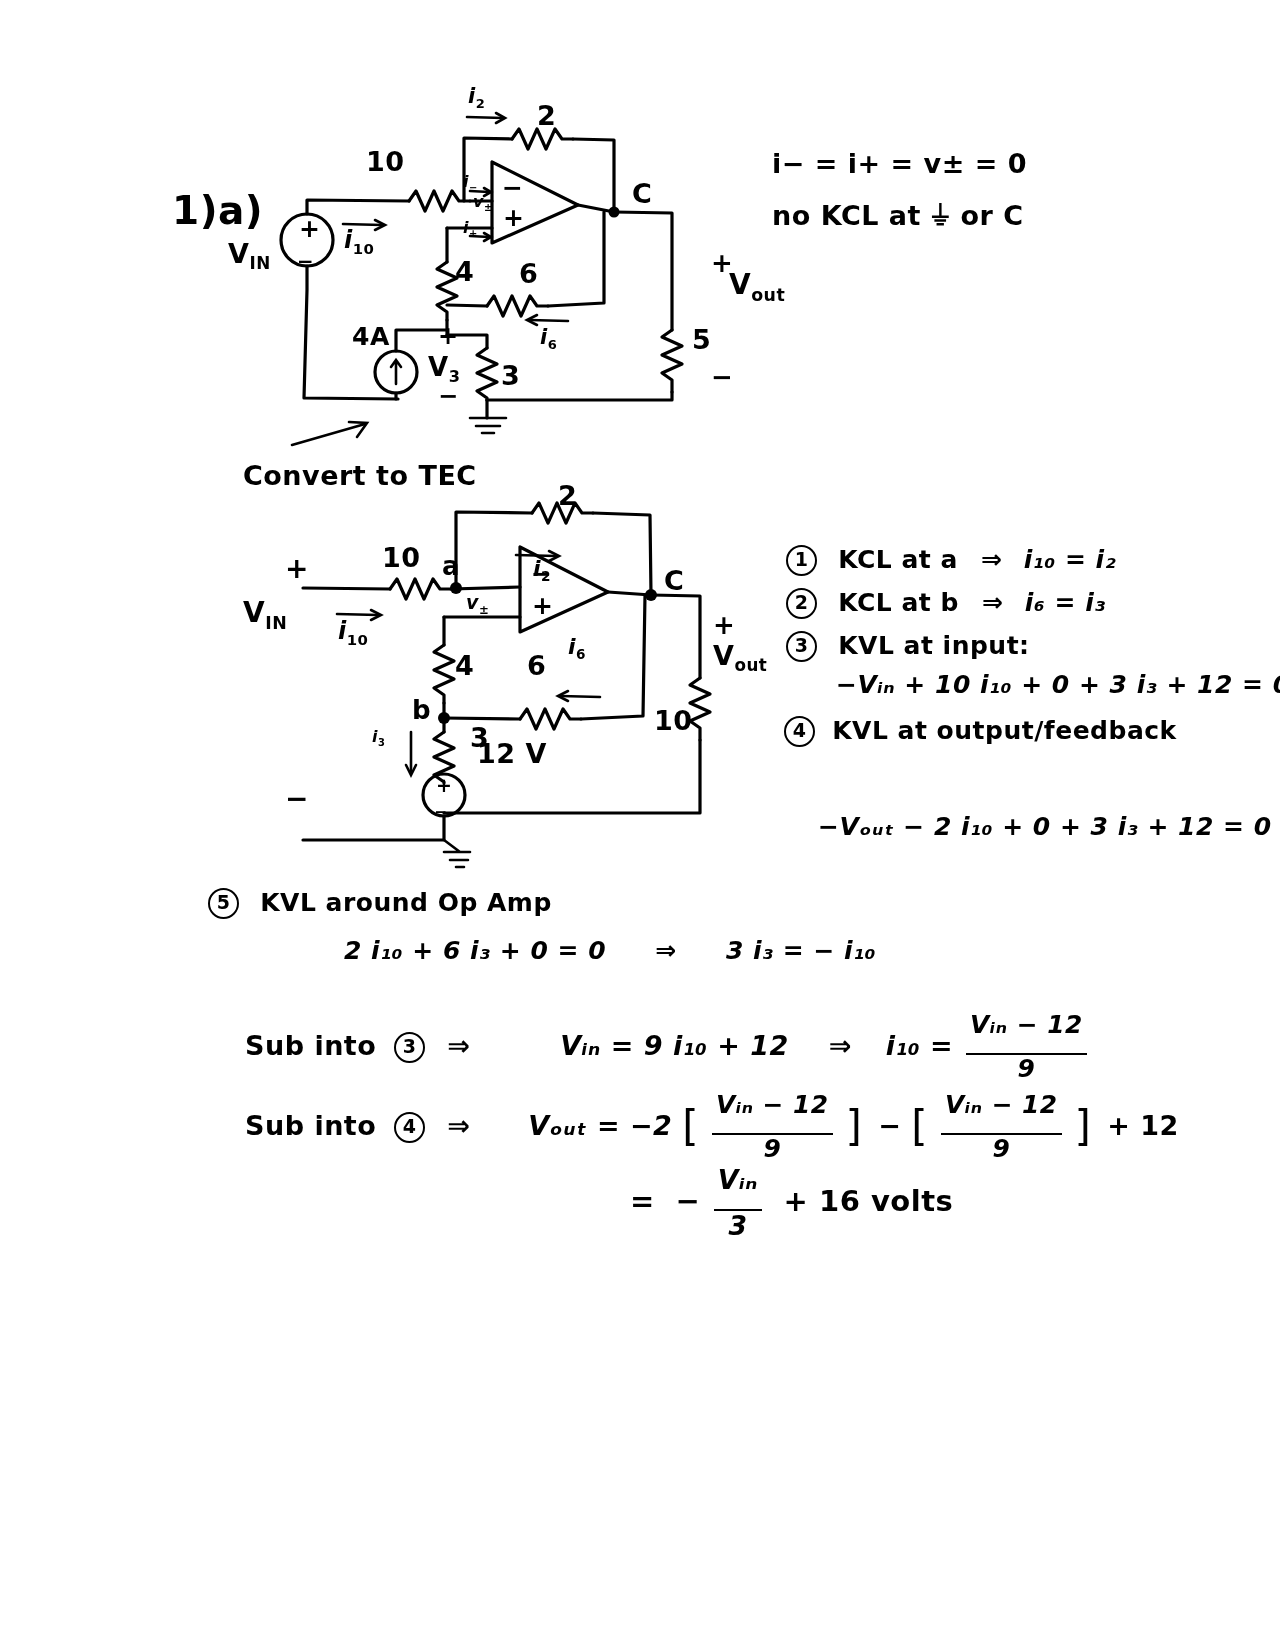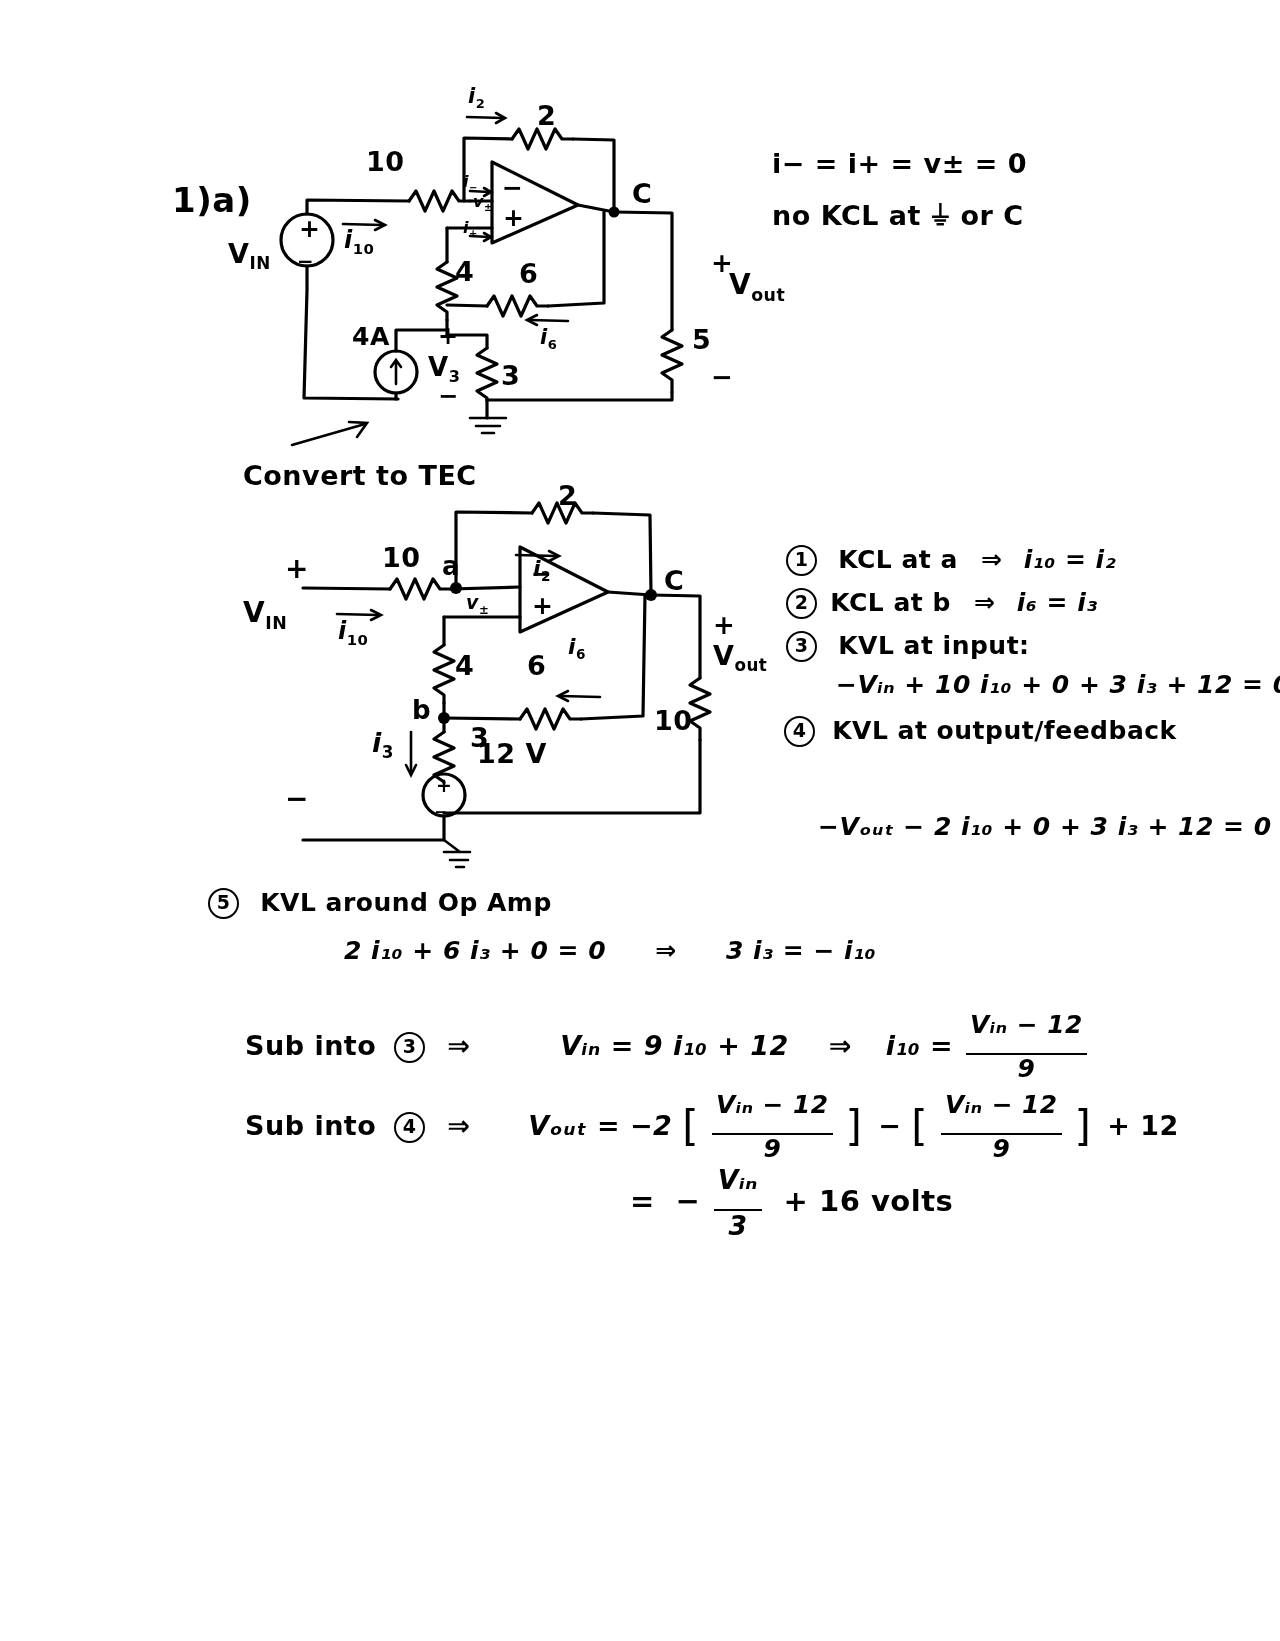--- a/index.html
+++ b/index.html
@@ -22,21 +22,21 @@
            font-size:19px;font-weight:700;vertical-align:middle;}
   .frac{display:inline-block;vertical-align:middle;text-align:center;
         font-size:.92em;line-height:1.06;margin:0 3px;}
   .frac .num{display:block;border-bottom:2.4px solid #000;padding:0 4px 15px;}
   .frac .den{display:block;padding:1px 4px 0;}
   .brk{font-size:1.55em;font-weight:400;vertical-align:middle;}
 </style>
 </head>
 <body>
 
-<div class="abs hand" style="left:172px;top:180px;font-size:34px;">1)a)</div>
+<div class="abs hand" style="left:172px;top:188px;font-size:39px;">1)a)</div>
 
 <svg style="left:0;top:0;width:1280px;height:520px;">
 
   <circle cx="307" cy="240" r="26" class="wire"></circle>
   <text x="299" y="237" class="lbl">+</text>
   <text x="299" y="257" class="lbl">_</text>
 
   <path class="wire" d="M307,214 L307,200 L409,201"></path>
 
   <path class="wire" d="M409,201 l7,-10 l9,20 l9,-20 l9,20 l9,-20 l7,10 L470,201"></path>
@@ -216,41 +216,41 @@
 <div class="abs hand" style="left:466px;top:591px;font-size:19px;">
   <span class="it">v</span><sub>±</sub>
 </div>
 <div class="abs hand" style="left:664px;top:565px;font-size:27px;">C</div>
 <div class="abs hand" style="left:455px;top:650px;font-size:27px;">4</div>
 <div class="abs hand" style="left:527px;top:650px;font-size:27px;">6</div>
 <div class="abs hand" style="left:568px;top:634px;font-size:22px;">
   <span class="it">i</span><sub>6</sub>
 </div>
 <div class="abs hand" style="left:412px;top:695px;font-size:26px;">b</div>
-<div class="abs hand" style="left:372px;top:727px;font-size:27px;">
+<div class="abs hand" style="left:372px;top:727px;font-size:16px;">
   <span class="it">i</span><sub>3</sub>
 </div>
 <div class="abs hand" style="left:470px;top:722px;font-size:27px;">3</div>
 <div class="abs hand" style="left:477px;top:738px;font-size:27px;">12 V</div>
 <div class="abs hand" style="left:654px;top:705px;font-size:27px;">10</div>
 <div class="abs hand" style="left:713px;top:610px;font-size:26px;">+</div>
 <div class="abs hand" style="left:713px;top:640px;font-size:27px;">
   <span>V</span><sub>out</sub>
 </div>
 
 <div class="abs hand eqline" style="left:786px;top:545px;">
   <span class="circnum">1</span>
   <span style="margin-left:12px;">KCL at a</span>
   <span style="margin-left:14px;">⇒</span>
   <span class="it" style="margin-left:12px;">i₁₀ = i₂</span>
 </div>
 
 <div class="abs hand eqline" style="left:786px;top:588px;">
   <span class="circnum">2</span>
-  <span style="margin-left:4px;">KCL at b</span>
+  <span style="margin-left:12px;">KCL at b</span>
   <span style="margin-left:14px;">⇒</span>
   <span class="it" style="margin-left:12px;">i₆ = i₃</span>
 </div>
 
 <div class="abs hand eqline" style="left:786px;top:631px;">
   <span class="circnum">3</span>
   <span style="margin-left:12px;">KVL at input:</span>
 </div>
 <div class="abs hand eqline it" style="left:836px;top:672px;">−Vᵢₙ + 10 i₁₀ + 0 + 3 i₃ + 12 = 0</div>
 

